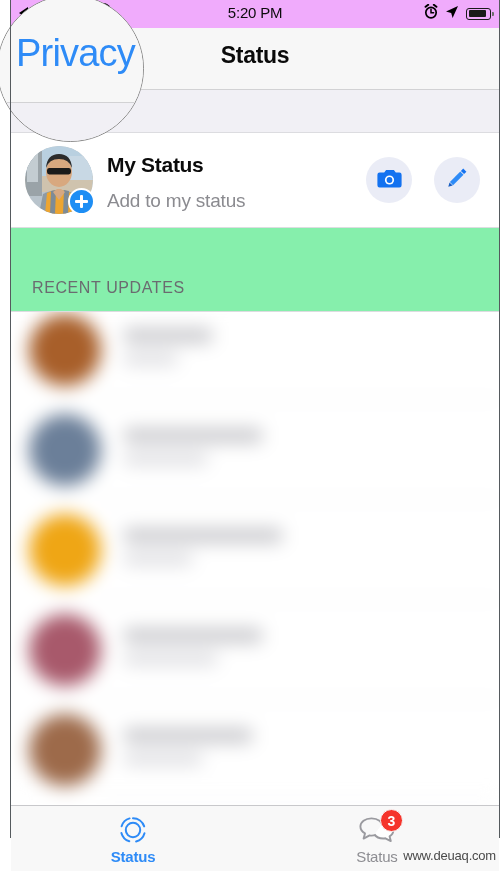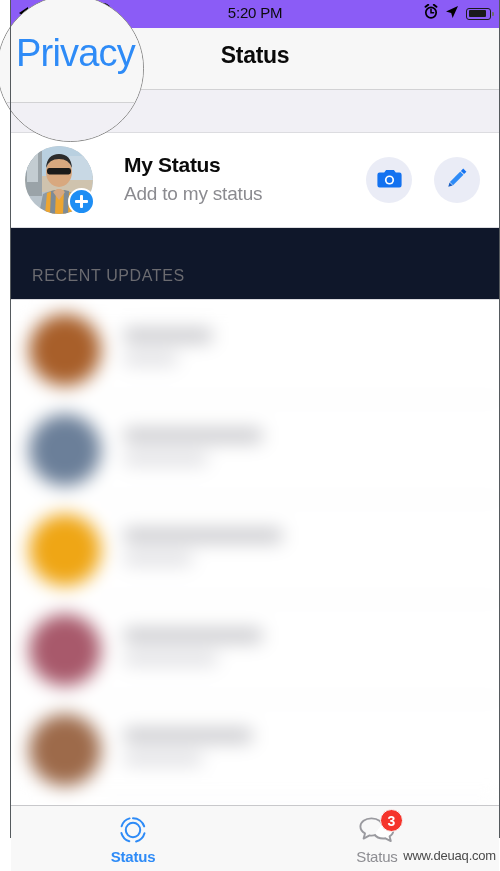--- a/index.html
+++ b/index.html
@@ -39,21 +39,21 @@
     z-index: 40;
   }
 
   
   .statusbar {
     position: absolute;
     left: 11px;
     right: 1px;
     top: 0;
     height: 28px;
-    background: #8b5cf6;
+    background: #f0abfc;
     z-index: 10;
   }
   .sb-left {
     position: absolute;
     left: 8px;
     top: 3px;
     display: flex;
     align-items: center;
     gap: 4px;
   }
@@ -205,31 +205,31 @@
     content: "";
     position: absolute;
     background: #fff;
     border-radius: 1px;
   }
   .plus-badge::before { width: 13px; height: 2.8px; }
   .plus-badge::after  { width: 2.8px; height: 13px; }
 
   .ms-texts {
     position: absolute;
-    left: 113px;
+    left: 96px;
     top: 20px;
   }
   .ms-title {
     font-size: 21px;
     font-weight: bold;
     color: #0b0b0b;
     letter-spacing: -0.3px;
   }
   .ms-sub {
-    margin-top: 6px;
+    margin-top: 13px;
     font-size: 19px;
     color: #8b8b90;
     letter-spacing: -0.2px;
   }
   .ms-actions {
     position: absolute;
     right: 19px;
     top: 24px;
     display: flex;
     gap: 22px;
@@ -243,22 +243,22 @@
     align-items: center;
     justify-content: center;
   }
 
   
   .section-header {
     position: absolute;
     left: 11px;
     right: 1px;
     top: 228px;
-    height: 72px;
-    background: #0f172a;
+    height: 84px;
+    background: #86efac;
     border-bottom: 1px solid #dcdce0;
     box-sizing: border-box;
     z-index: 5;
     padding-left: 23px;
   }
   .section-header span {
     position: absolute;
     left: 21px;
     bottom: 14px;
     font-size: 16px;

